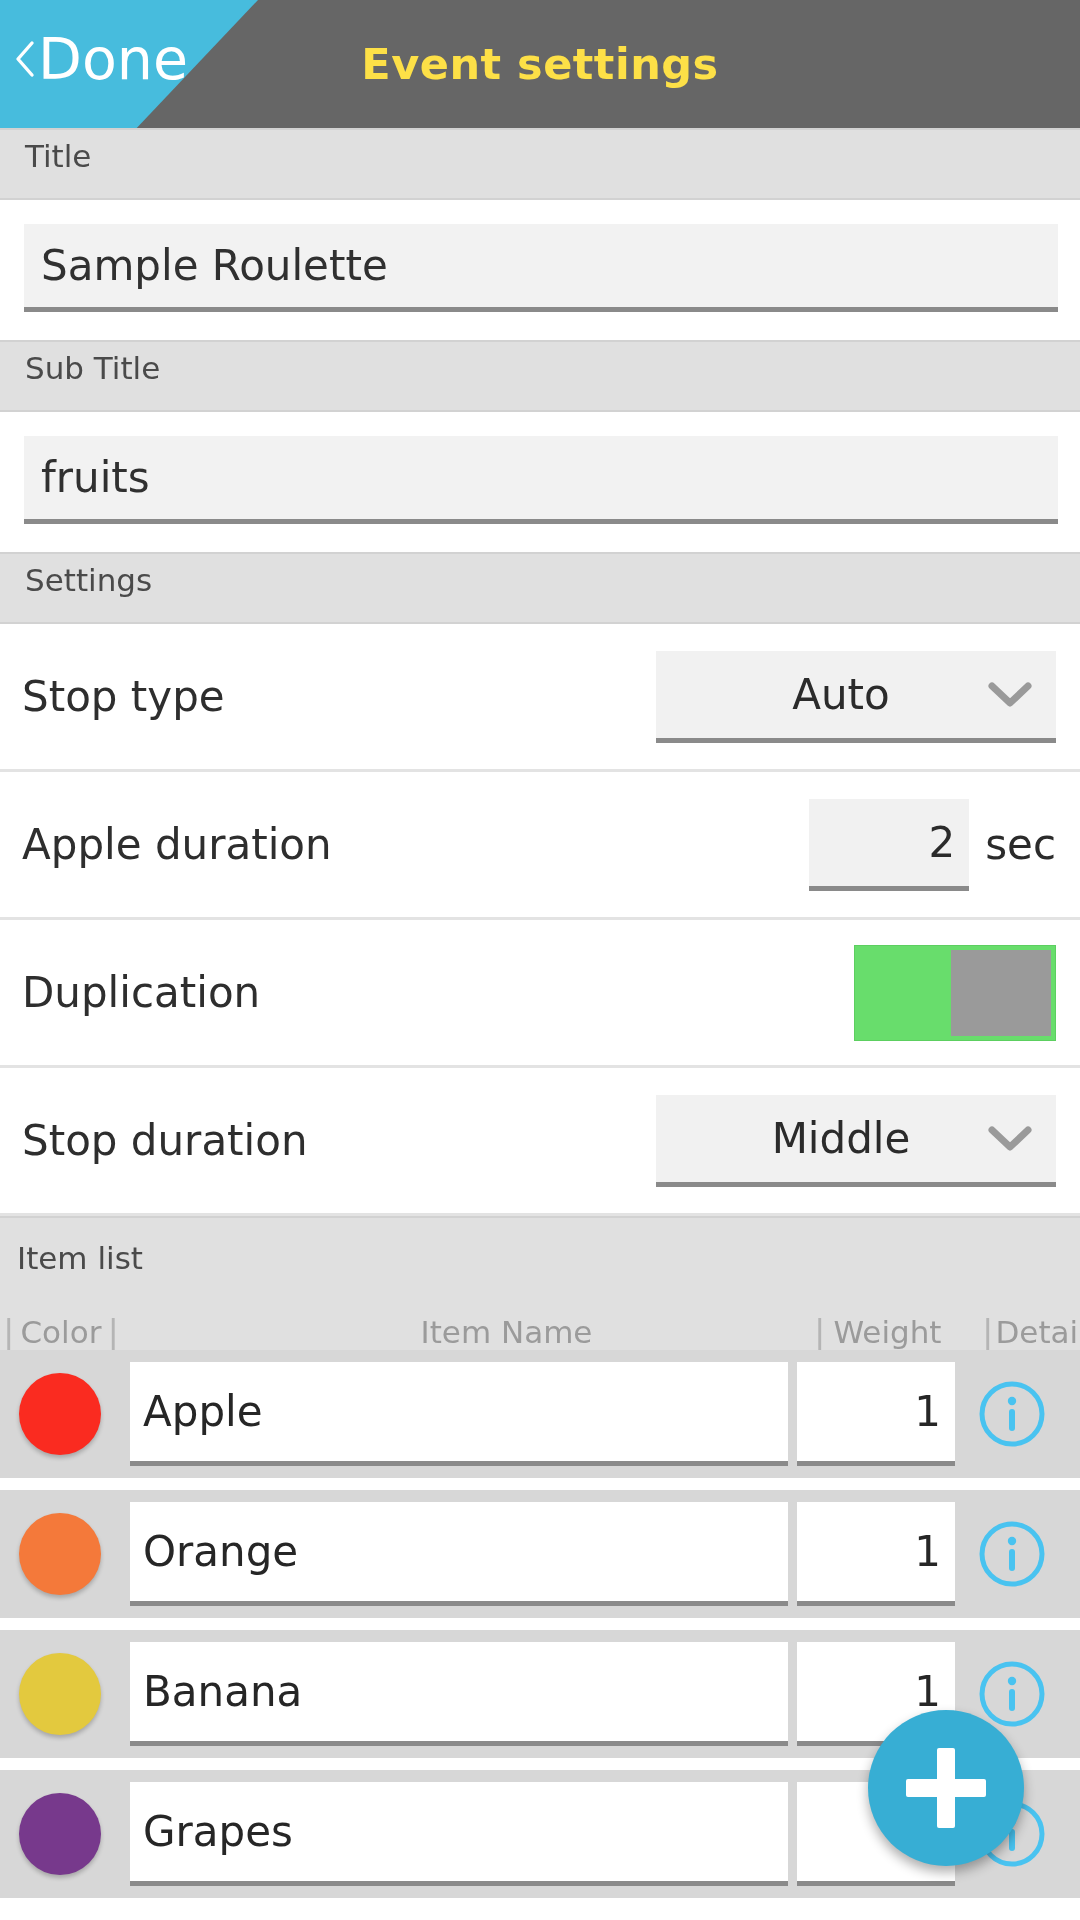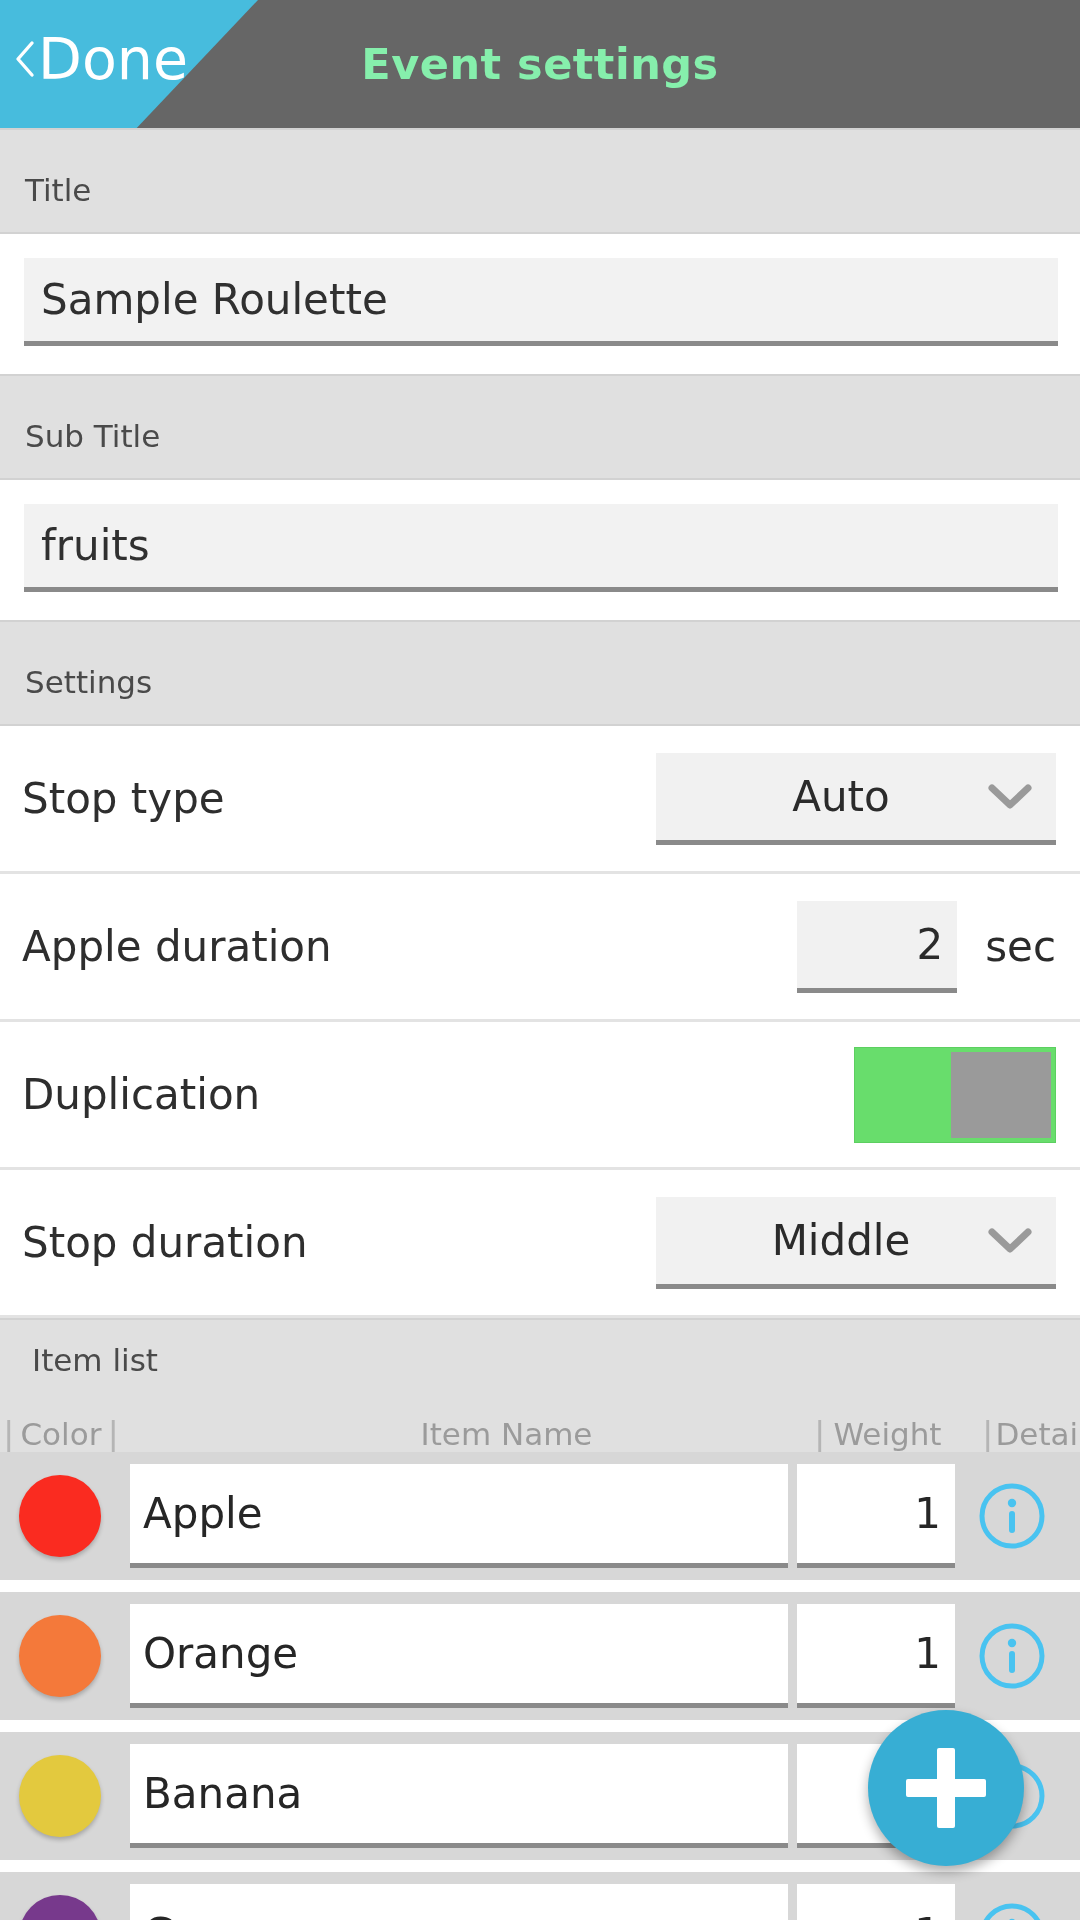--- a/index.html
+++ b/index.html
@@ -64,34 +64,34 @@
   }
   .header-title {
     position: absolute;
     left: 0;
     top: 0;
     width: 1080px;
     height: 128px;
     display: flex;
     align-items: center;
     justify-content: center;
-    color: #86efac;
+    color: #fde047;
     font-size: 43px;
     font-weight: bold;
     letter-spacing: 0.5px;
     z-index: 2;
     pointer-events: none;
   }
 
   
   .section-head {
     box-sizing: border-box;
     width: 1080px;
     background: #e0e0e0;
-    padding: 42px 0 24px 25px;
+    padding: 8px 0 24px 25px;
     font-size: 31px;
     color: #4a4a4a;
     border-top: 2px solid #d2d2d2;
     border-bottom: 2px solid #d2d2d2;
   }
 
   
   .field-block {
     box-sizing: border-box;
     width: 1080px;
@@ -177,21 +177,21 @@
     align-items: center;
     justify-content: flex-end;
     padding-right: 14px;
     font-size: 42px;
     color: #2b2b2b;
     cursor: text;
   }
   .unit-label {
     font-size: 42px;
     color: #2b2b2b;
-    margin-left: 28px;
+    margin-left: 16px;
   }
 
   
   .toggle {
     box-sizing: border-box;
     width: 202px;
     height: 96px;
     background: #68dd6c;
     display: flex;
     align-items: center;
@@ -210,21 +210,21 @@
   .list-head-wrap {
     box-sizing: border-box;
     width: 1080px;
     background: #e0e0e0;
     border-top: 2px solid #d2d2d2;
     padding: 22px 0 0 0;
   }
   .list-head-title {
     font-size: 31px;
     color: #4a4a4a;
-    padding-left: 32px;
+    padding-left: 17px;
   }
   .col-head-row {
     display: flex;
     align-items: flex-end;
     height: 64px;
     padding-top: 10px;
     font-size: 31px;
     color: #9b9b9b;
   }
   .col-sep {

